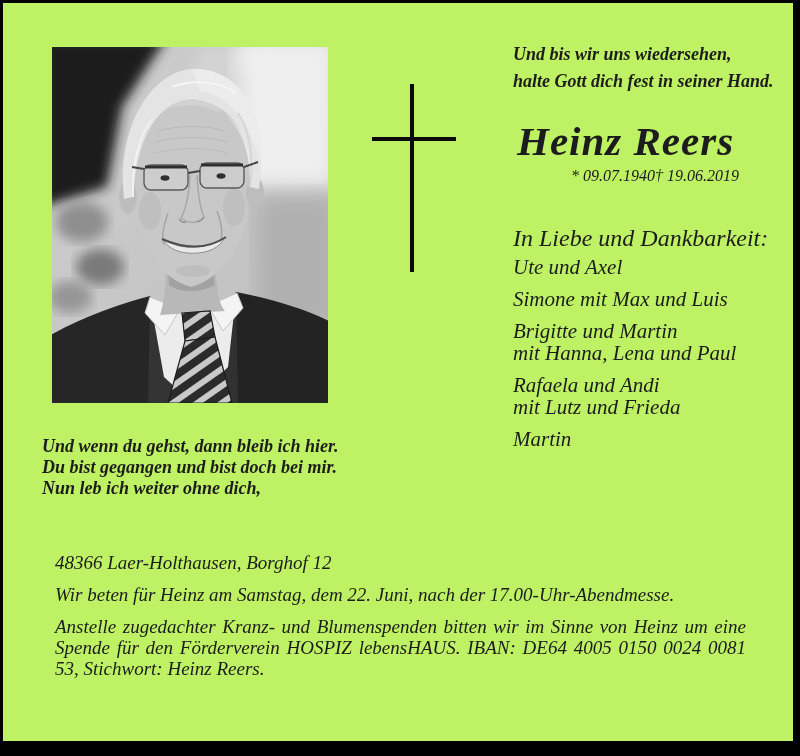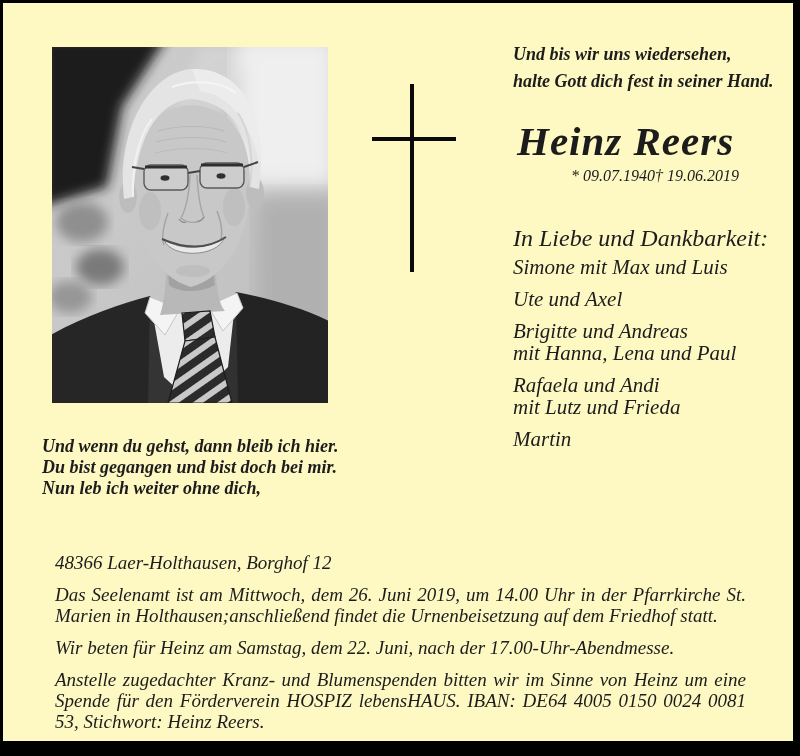--- a/index.html
+++ b/index.html
@@ -1,18 +1,18 @@
 <!DOCTYPE html>
 <html><head>
 <meta charset="utf-8">
 <style>
   html,body{margin:0;padding:0;background:#ffffff;}
   body{width:800px;height:756px;position:relative;overflow:hidden;
        font-family:"Liberation Serif","DejaVu Serif",serif;color:#1c1c1c;}
-  .page{position:absolute;inset:0;background:#fef9c3;}
+  .page{position:absolute;inset:0;background:#bef264;}
   .frame{position:absolute;inset:0;border-style:solid;border-color:#000;
          border-width:3px 7px 15px 3px;pointer-events:none;z-index:5;}
 
   .photo{position:absolute;left:52px;top:47px;width:276px;height:356px;overflow:hidden;}
   .photo svg{display:block;}
 
   .cross-v{position:absolute;left:410px;top:84px;width:4px;height:188px;background:#0a0a0a;}
   .cross-h{position:absolute;left:372px;top:137px;width:84px;height:4px;background:#0a0a0a;}
 
   .blessing{position:absolute;left:513px;top:41px;font-size:18px;font-weight:bold;
@@ -142,38 +142,37 @@
 
   <div class="dates">
     <span>* 09.07.1940</span>
     <span>† 19.06.2019</span>
   </div>
 
   <div class="dedication">In Liebe und Dankbarkeit:</div>
 
   <div class="mourners">
 
+      <div class="mourner">Ute und Axel</div>
       <div class="mourner">Simone mit Max und Luis</div>
-      <div class="mourner">Ute und Axel</div>
-      <div class="mourner">Brigitte und Andreas
+      <div class="mourner">Brigitte und Martin
 mit Hanna, Lena und Paul</div>
       <div class="mourner">Rafaela und Andi
 mit Lutz und Frieda</div>
       <div class="mourner">Martin</div>
     </div>
 
   <div class="poem">
 
   <div class="poem-line">Und wenn du gehst, dann bleib ich hier.</div>
       <div class="poem-line">Du bist gegangen und bist doch bei mir.</div>
       <div class="poem-line">Nun leb ich weiter ohne dich,</div>
     </div>
 
   <div class="address">48366 Laer-Holthausen, Borghof 12</div>
 
   <div class="paragraphs">
 
-  <p class="para">Das Seelenamt ist am Mittwoch, dem 26. Juni 2019, um 14.00 Uhr in der Pfarrkirche St. Marien in Holthausen;anschließend findet die Urnenbeisetzung auf dem Friedhof statt.</p>
       <p class="para">Wir beten für Heinz am Samstag, dem 22. Juni, nach der 17.00-Uhr-Abendmesse.</p>
       <p class="para">Anstelle zugedachter Kranz- und Blumenspenden bitten wir im Sinne von Heinz um eine Spende für den Förderverein HOSPIZ lebensHAUS. IBAN: DE64 4005 0150 0024 0081 53, Stichwort: Heinz Reers.</p>
     </div>
 
 </div>
 
 </body></html>

